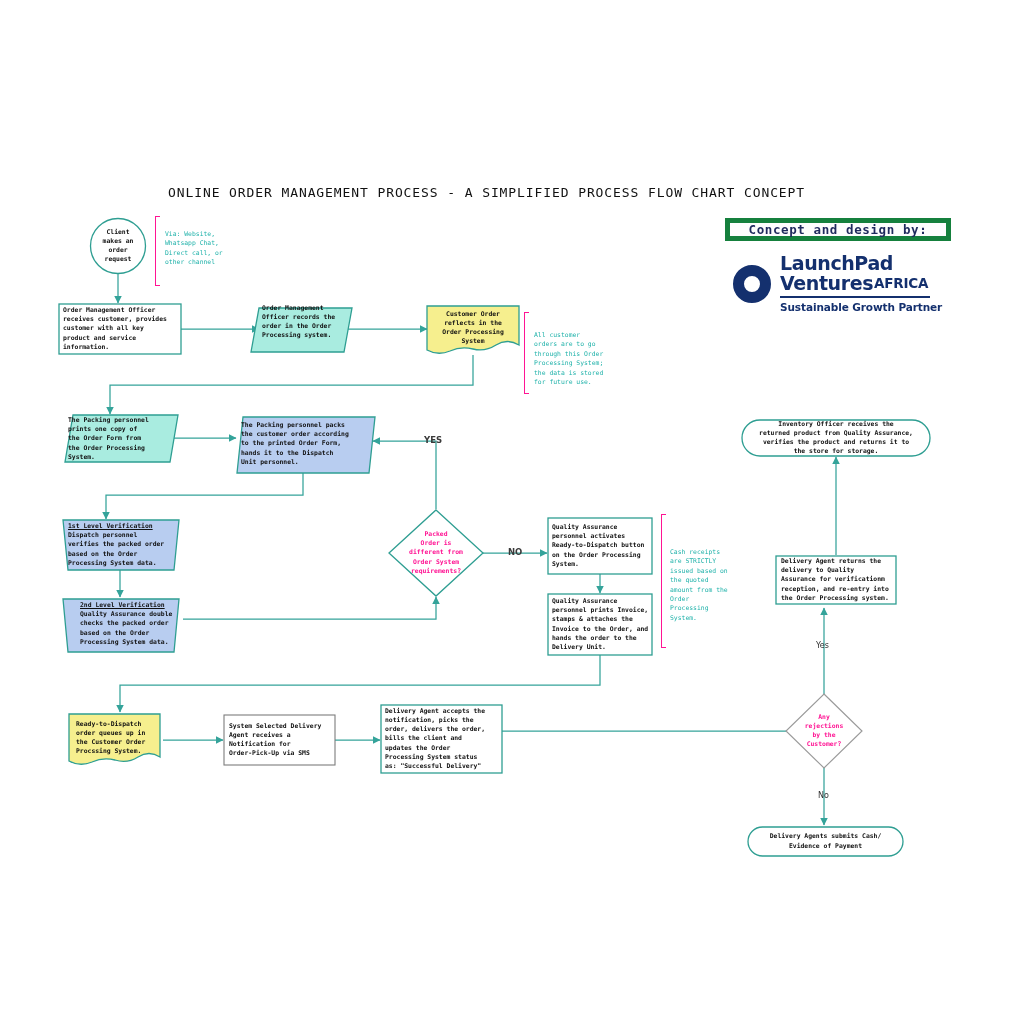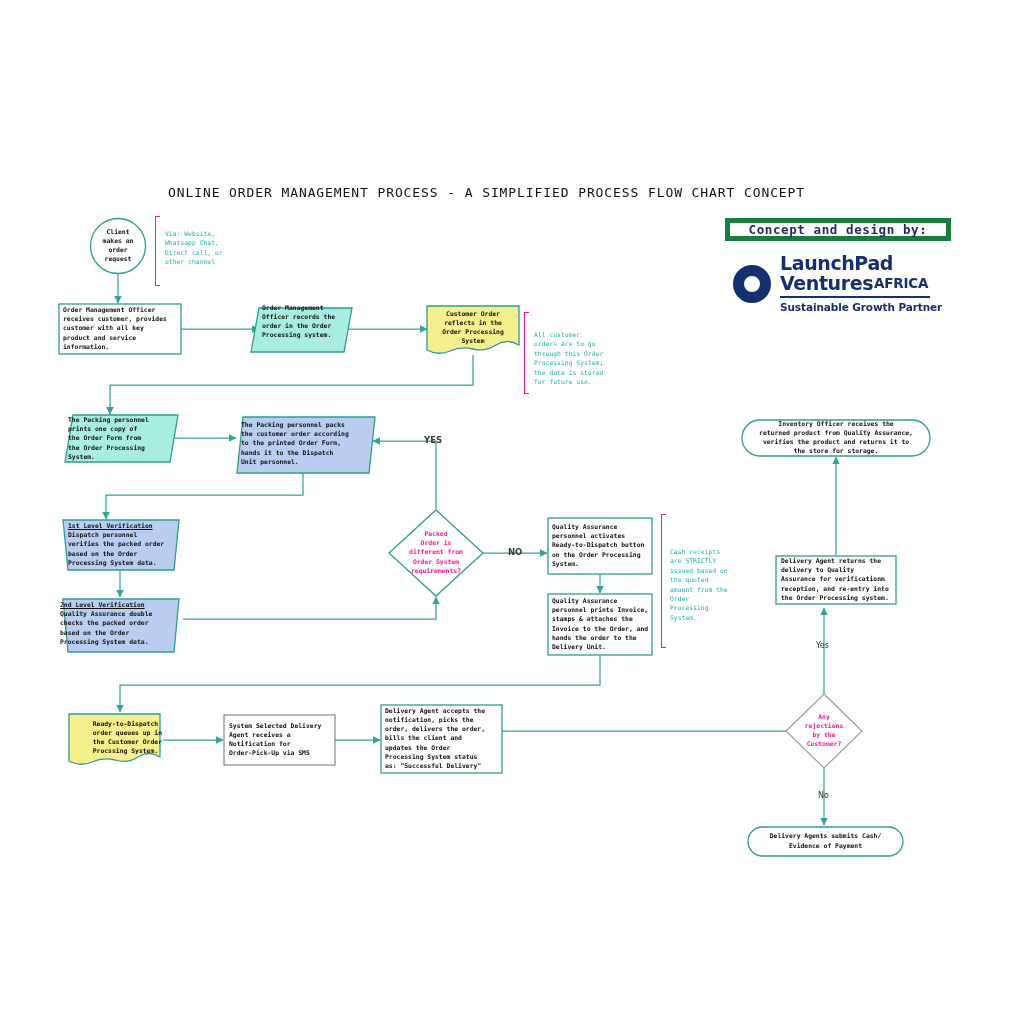--- a/index.html
+++ b/index.html
@@ -309,21 +309,21 @@
   </div>
 
   <div class="node" style="left:68px;top:522px;width:110px;height:46px;justify-content:flex-start;flex-direction:column;align-items:flex-start;">
     <div class="node-text tx-left u-line">1st Level Verification</div>
     <div class="node-text tx-left">Dispatch personnel
 verifies the packed order
 based on the Order
 Processing System data.</div>
   </div>
 
-  <div class="node" style="left:60px;top:601px;width:110px;height:48px;justify-content:flex-start;flex-direction:column;align-items:flex-start;">
+  <div class="node" style="left:80px;top:601px;width:110px;height:48px;justify-content:flex-start;flex-direction:column;align-items:flex-start;">
     <div class="node-text tx-left u-line">2nd Level Verification</div>
     <div class="node-text tx-left">Quality Assurance double
 checks the packed order
 based on the Order
 Processing System data.</div>
   </div>
 
   <div class="node" style="left:394px;top:528px;width:84px;height:50px;">
     <div class="node-text tx-center" style="color:#ff1493;">Packed
 Order is
@@ -342,21 +342,21 @@
 
   <div class="node" style="left:552px;top:596px;width:100px;height:57px;justify-content:flex-start;">
     <div class="node-text tx-left">Quality Assurance
 personnel prints Invoice,
 stamps &amp; attaches the
 Invoice to the Order, and
 hands the order to the
 Delivery Unit.</div>
   </div>
 
-  <div class="node" style="left:76px;top:718px;width:86px;height:40px;justify-content:flex-end;">
+  <div class="node" style="left:76px;top:718px;width:86px;height:40px;justify-content:flex-start;">
     <div class="node-text tx-left">Ready-to-Dispatch
 order queues up in
 the Customer Order
 Procssing System.</div>
   </div>
 
   <div class="node" style="left:385px;top:707px;width:115px;height:64px;justify-content:flex-start;">
     <div class="node-text tx-left">Delivery Agent accepts the
 notification, picks the
 order, delivers the order,

